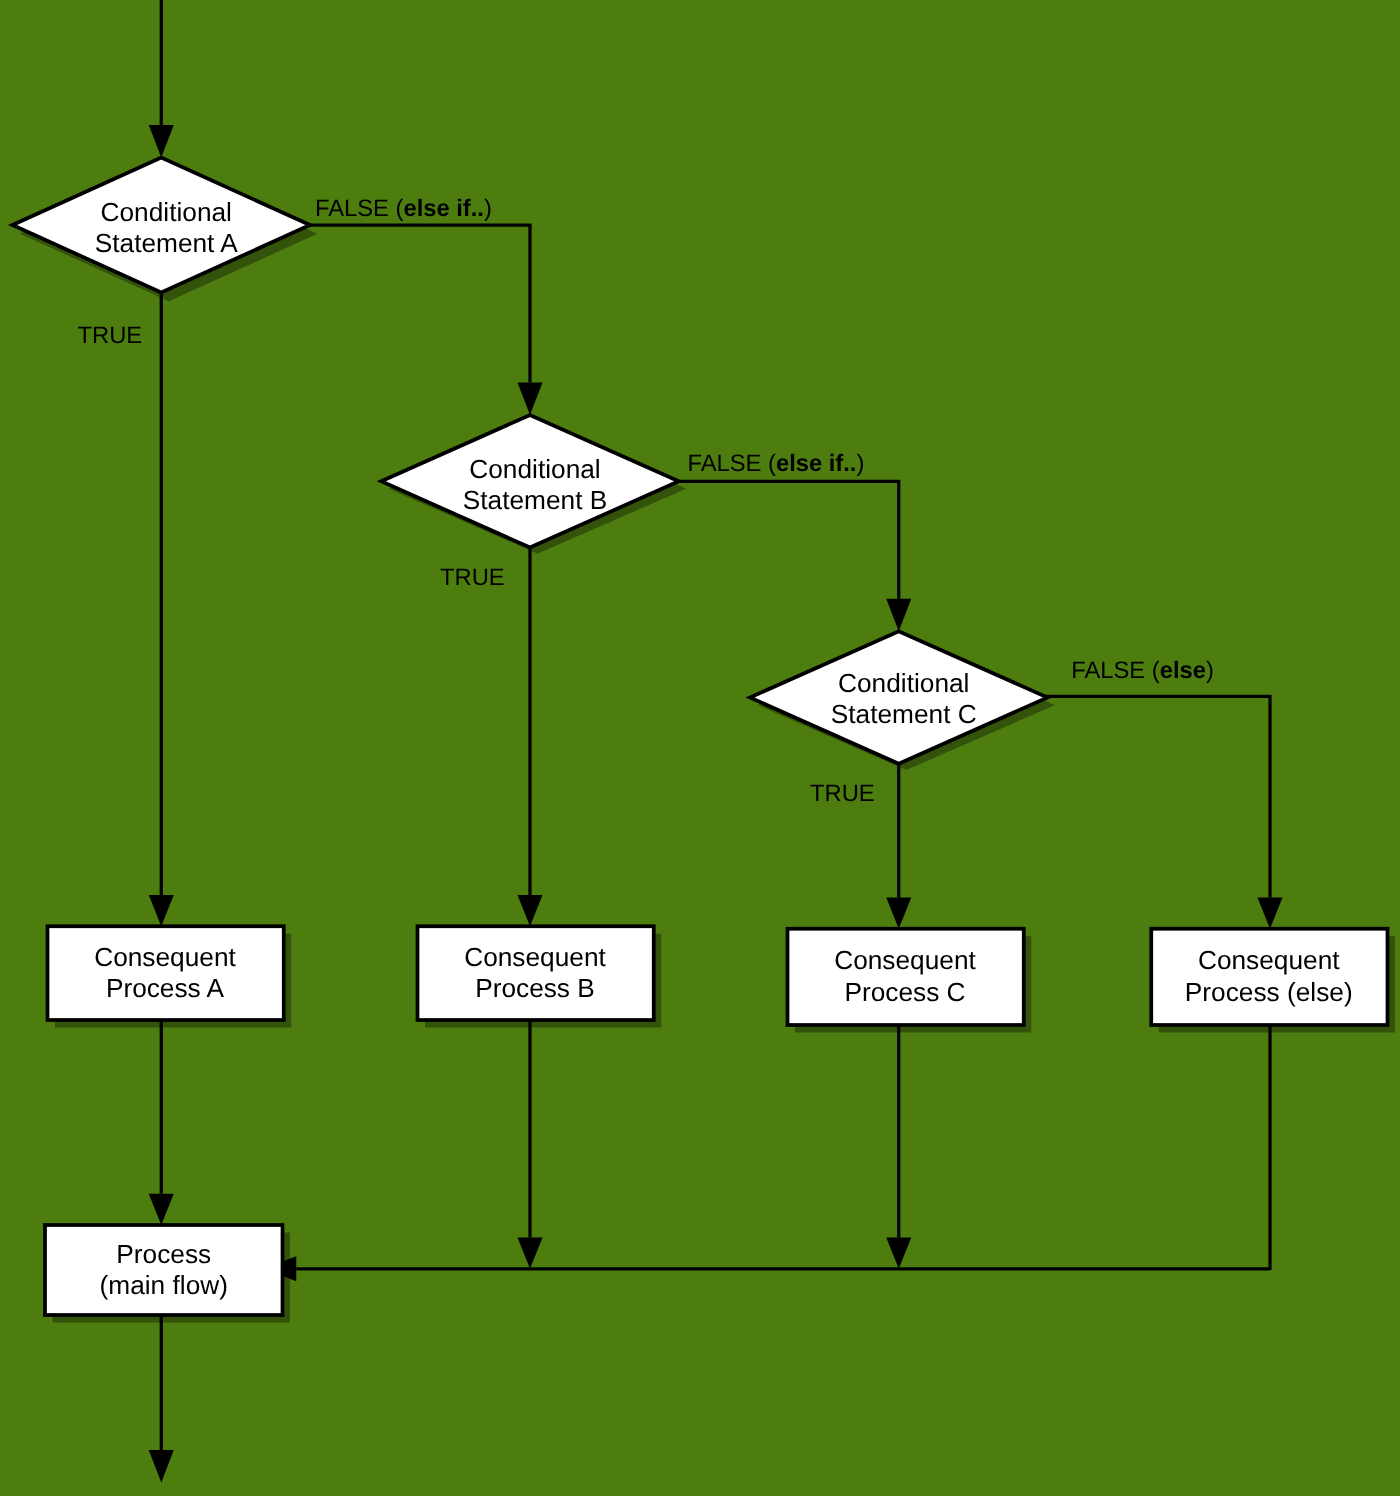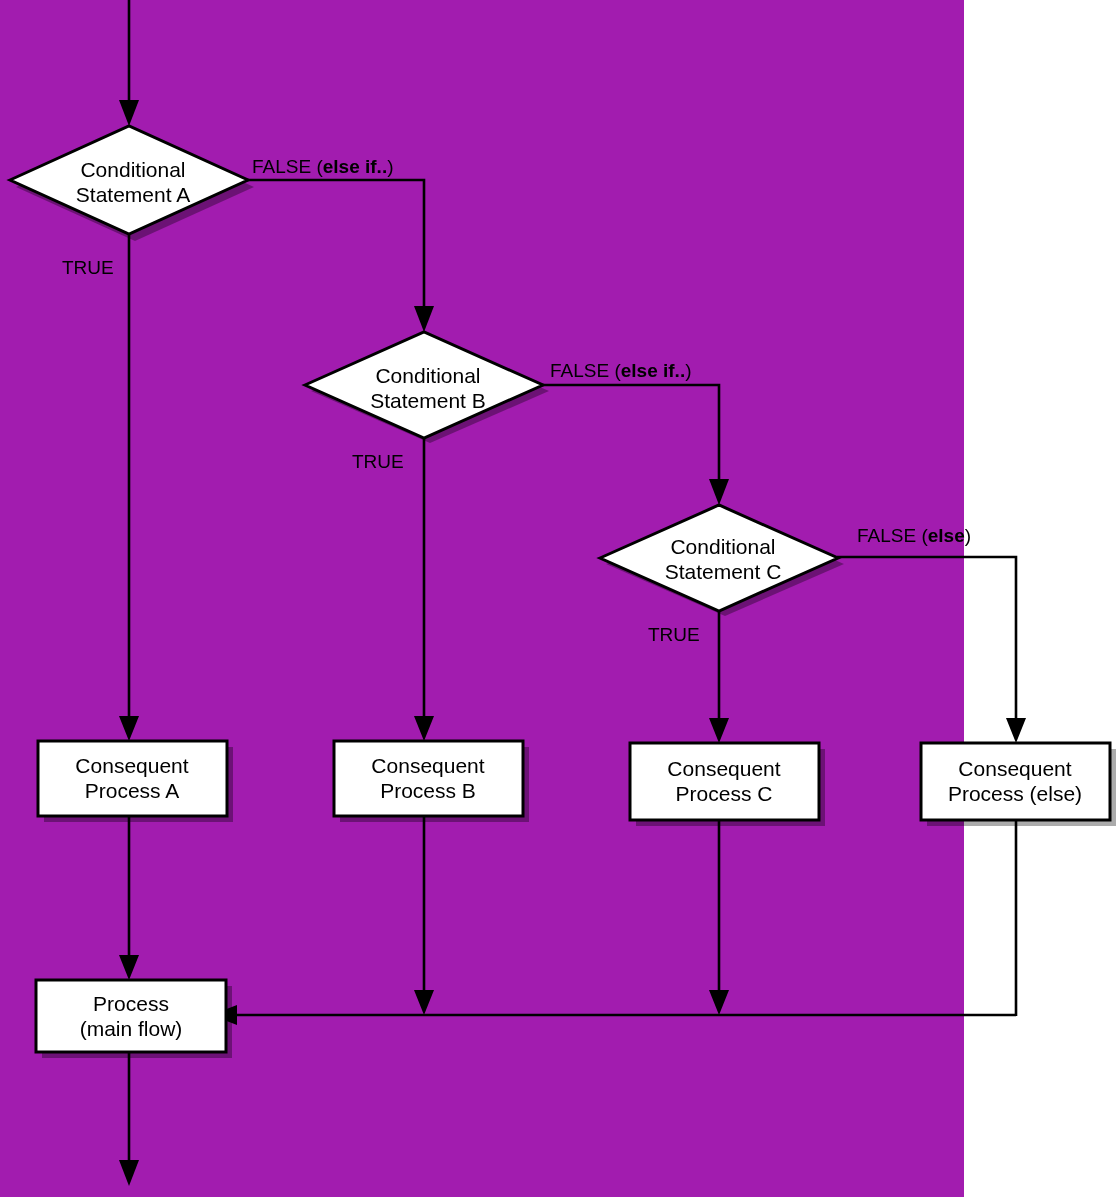--- a/index.html
+++ b/index.html
@@ -8,23 +8,23 @@
     background: #ffffff;
   }
   body {
     width: 1120px;
     height: 1197px;
     font-family: "Liberation Sans", sans-serif;
     overflow: hidden;
   }
   #flowchart-root {
     position: relative;
-    width: 964px;
+    width: 1120px;
     height: 1197px;
-    background: #a21caf;
+    background: #4d7c0f;
     text-align: right;
   }
   svg.diagram {
     display: block;
     width: 1120px;
     height: 1197px;
   }
   .node-shape {
     fill: #ffffff;
     stroke: #000000;

